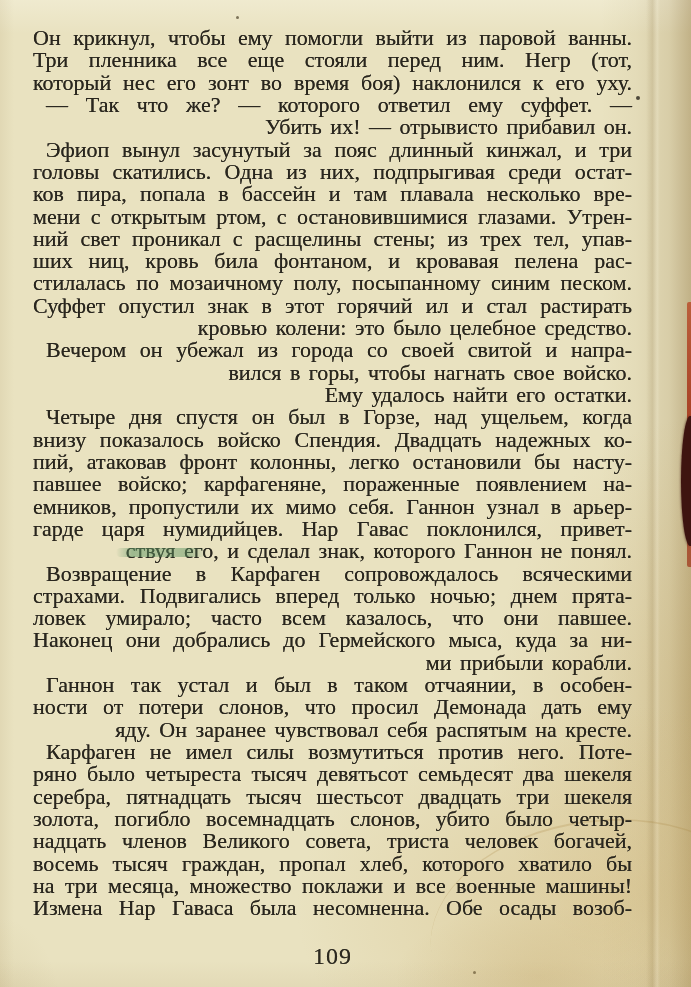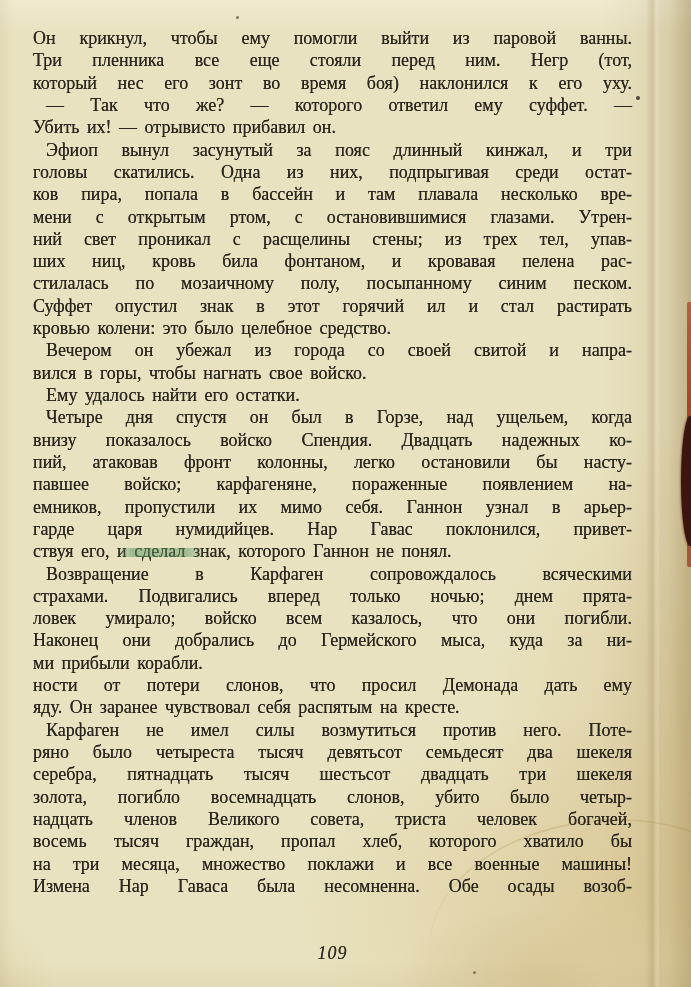--- a/index.html
+++ b/index.html
@@ -27,30 +27,30 @@
     background:linear-gradient(90deg, rgba(255,250,235,0.0), rgba(115,88,38,0.14) 45%, rgba(255,250,235,0.18) 80%, rgba(255,250,235,0));
   }
   
   .stain-edge{
     position:absolute;left:430px;top:820px;width:340px;height:220px;border-radius:50%;
     border-top:2px solid rgba(165,126,58,0.22);
     transform:rotate(-7deg);pointer-events:none;
   }
   .text-block{
     position:absolute;left:33px;top:27px;width:599px;
-    font-size:18px;line-height:22.32px;color:#29261e;
+    font-size:22px;line-height:22.32px;color:#29261e;
     text-shadow:0 0 0.45px rgba(41,38,30,0.85);
     word-spacing:3px;
   }
-  .line{height:22.32px;text-align:left;white-space:normal;}
+  .line{height:22.32px;text-align:right;white-space:normal;}
   .line.justify{text-align:justify;-moz-text-align-last:justify;text-align-last:justify;}
   .line.indent{text-indent:13px;}
   .page-number{
     position:absolute;left:33px;top:943px;width:599px;text-align:center;
-    font-size:18px;font-style:italic;color:#2c2920;
+    font-size:24px;color:#2c2920;
     text-shadow:0 0 0.4px rgba(44,41,32,0.8);
     letter-spacing:1px;
   }
   .green-mark{
     position:absolute;left:116px;top:548px;width:90px;height:9px;border-radius:5px;
     background:linear-gradient(90deg, rgba(104,158,108,0) 0%, rgba(96,152,102,0.55) 18%, rgba(101,156,104,0.42) 55%, rgba(96,150,100,0.50) 80%, rgba(104,158,108,0) 100%);
     filter:blur(0.7px);
   }
   .red-edge{
     position:absolute;right:0;top:302px;width:4px;height:265px;
@@ -95,23 +95,24 @@
       <div class="line indent">Ему удалось найти его остатки.</div>
       <div class="line justify indent">Четыре дня спустя он был в Горзе, над ущельем, когда</div>
       <div class="line justify">внизу показалось войско Спендия. Двадцать надежных ко-</div>
       <div class="line justify">пий, атаковав фронт колонны, легко остановили бы насту-</div>
       <div class="line justify">павшее войско; карфагеняне, пораженные появлением на-</div>
       <div class="line justify">емников, пропустили их мимо себя. Ганнон узнал в арьер-</div>
       <div class="line justify">гарде царя нумидийцев. Нар Гавас поклонился, привет-</div>
       <div class="line">ствуя его, и сделал знак, которого Ганнон не понял.</div>
       <div class="line justify indent">Возвращение в Карфаген сопровождалось всяческими</div>
       <div class="line justify">страхами. Подвигались вперед только ночью; днем прята-</div>
-      <div class="line justify">ловек умирало; войско всем казалось, что они погибли.</div>
+      <div class="line justify">ловек умирало; часто всем казалось, что они павшее.</div>
       <div class="line justify">Наконец они добрались до Гермейского мыса, куда за ни-</div>
       <div class="line">ми прибыли корабли.</div>
+      <div class="line justify indent">Ганнон так устал и был в таком отчаянии, в особен-</div>
       <div class="line justify">ности от потери слонов, что просил Демонада дать ему</div>
       <div class="line">яду. Он заранее чувствовал себя распятым на кресте.</div>
       <div class="line justify indent">Карфаген не имел силы возмутиться против него. Поте-</div>
       <div class="line justify">ряно было четыреста тысяч девятьсот семьдесят два шекеля</div>
       <div class="line justify">серебра, пятнадцать тысяч шестьсот двадцать три шекеля</div>
       <div class="line justify">золота, погибло восемнадцать слонов, убито было четыр-</div>
       <div class="line justify">надцать членов Великого совета, триста человек богачей,</div>
       <div class="line justify">восемь тысяч граждан, пропал хлеб, которого хватило бы</div>
       <div class="line justify">на три месяца, множество поклажи и все военные машины!</div>
       <div class="line justify">Измена Нар Гаваса была несомненна. Обе осады возоб-</div>

